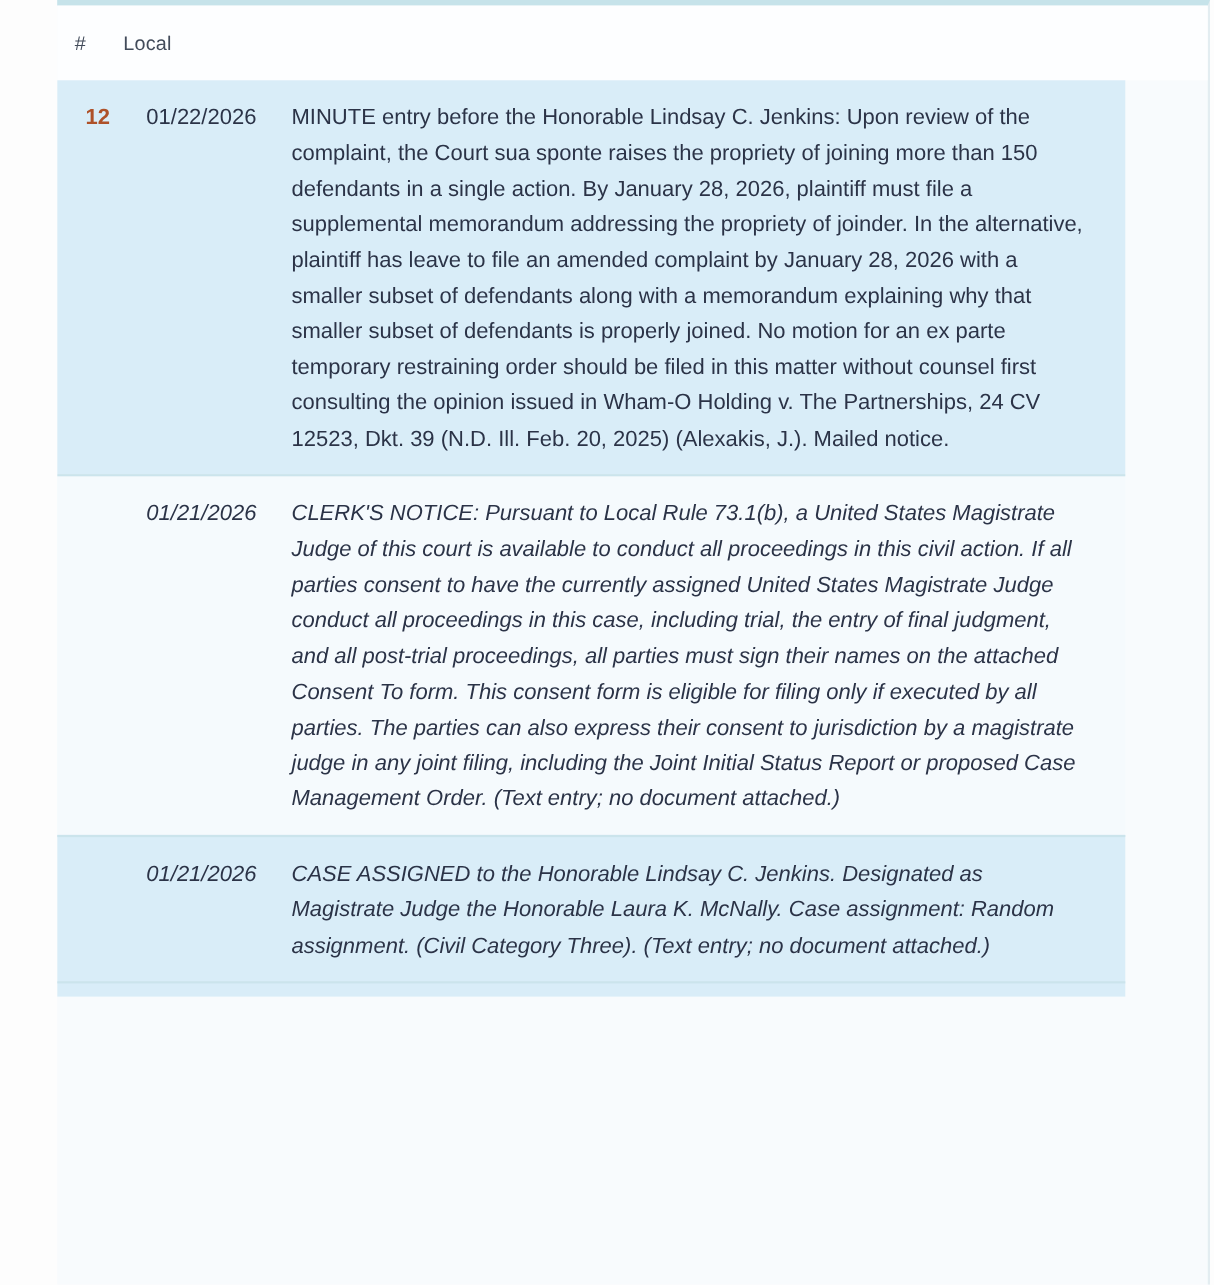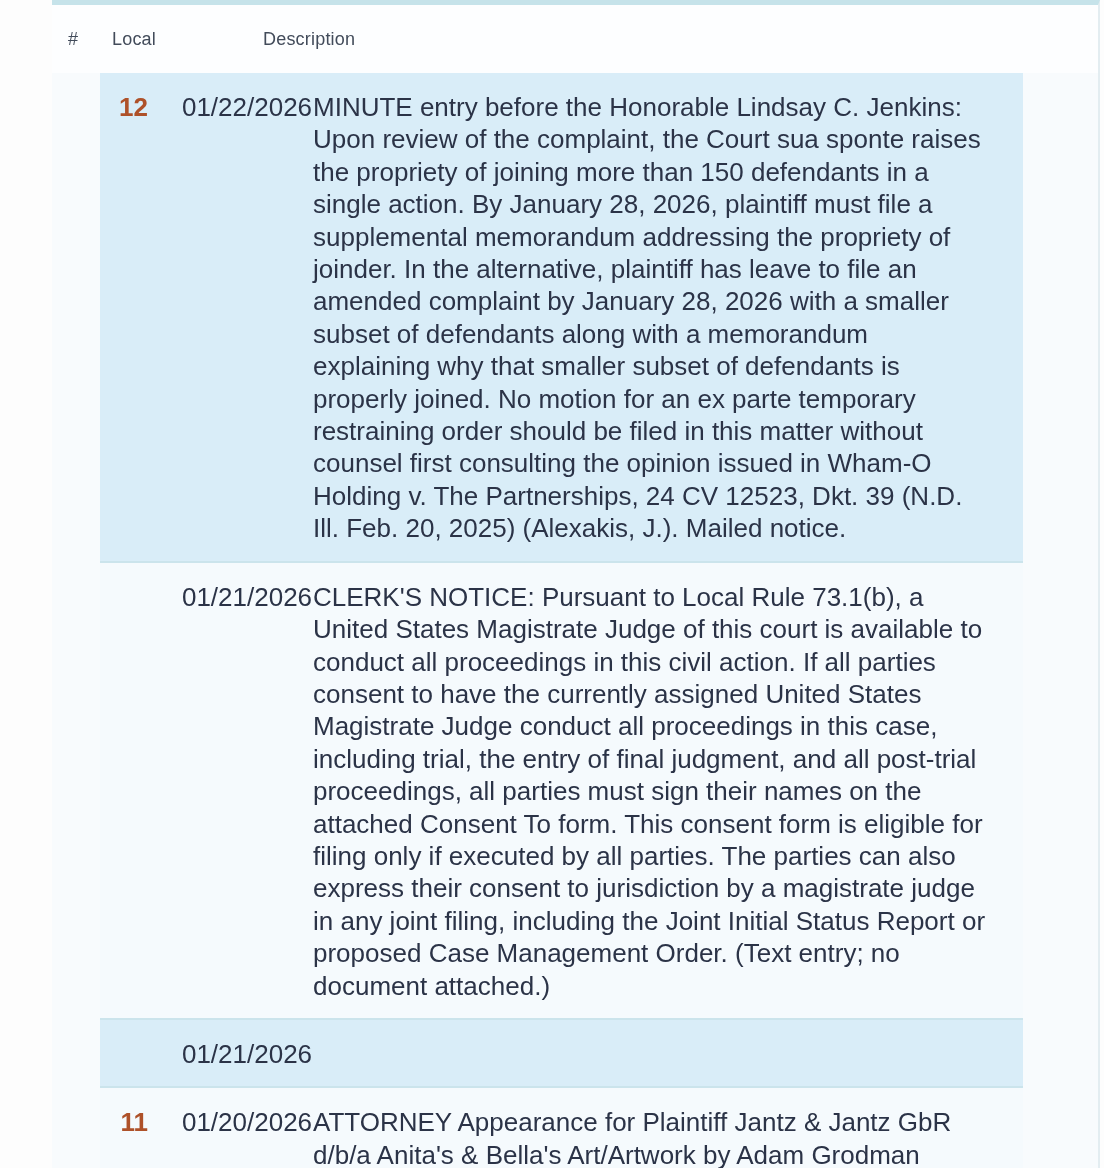--- a/index.html
+++ b/index.html
@@ -28,59 +28,57 @@
     letter-spacing: 0.2px;
   }
   .h-num  { width: 60px; padding-left: 16px; }
   .h-date { width: 151px; }
   .h-desc { flex: 1; }
 
   .rows { width: 971px; }
   .row {
     display: flex;
     padding: 18px 0 16px 0;
-    font-size: 26px;
+    font-size: 20px;
     line-height: 32.4px;
     color: var(--body-text, #2b3347);
-    margin-left: 48px;
   }
   .row.highlight { background: var(--row-highlight, #d9edf8); }
   .row.plain     { background: var(--row-plain, #f5fafd); }
-  .row + .row, .sliver { border-top: 2px solid var(--divider, #cbe4ec); }
+  .row + .row, .sliver { border-top: 2px solid var(--divider, #cbe4ec); font-style: italic; }
 
   .cell-num {
     width: 81px;
     padding-right: 33px;
     text-align: right;
     flex-shrink: 0;
   }
   .cell-num a, .cell-num span {
     color: var(--link, #ae5129);
     font-weight: 700;
     text-decoration: none;
     cursor: pointer;
   }
-  .cell-date { width: 132px; flex-shrink: 0; white-space: nowrap; text-align: center; }
+  .cell-date { width: 132px; flex-shrink: 0; white-space: nowrap; }
   .cell-desc { width: 758px; padding-right: 32px; }
 
   .sliver {
     width: 971px;
     height: 14px;
     background: var(--row-highlight, #d9edf8);
   }
 </style>
 </head>
 <body>
 
 <div class="container">
 
   <div class="header-row">
     <div class="h-num">#</div>
     <div class="h-date">Local</div>
-    <div class="h-desc">Description</div>
   </div>
 
   <div class="rows">
 
     <div class="row highlight">
       <div class="cell-num">
         <a>12</a>
       </div>
       <div class="cell-date">01/22/2026</div>
       <div class="cell-desc">MINUTE entry before the Honorable Lindsay C. Jenkins: Upon review of the complaint, the Court sua sponte raises the propriety of joining more than 150 defendants in a single action. By January 28, 2026, plaintiff must file a supplemental memorandum addressing the propriety of joinder. In the alternative, plaintiff has leave to file an amended complaint by January 28, 2026 with a smaller subset of defendants along with a memorandum explaining why that smaller subset of defendants is properly joined. No motion for an ex parte temporary restraining order should be filed in this matter without counsel first consulting the opinion issued in Wham-O Holding v. The Partnerships, 24 CV 12523, Dkt. 39 (N.D. Ill. Feb. 20, 2025) (Alexakis, J.). Mailed notice.</div>
@@ -92,26 +90,20 @@
       </div>
       <div class="cell-date">01/21/2026</div>
       <div class="cell-desc">CLERK'S NOTICE: Pursuant to Local Rule 73.1(b), a United States Magistrate Judge of this court is available to conduct all proceedings in this civil action. If all parties consent to have the currently assigned United States Magistrate Judge conduct all proceedings in this case, including trial, the entry of final judgment, and all post-trial proceedings, all parties must sign their names on the attached Consent To form. This consent form is eligible for filing only if executed by all parties. The parties can also express their consent to jurisdiction by a magistrate judge in any joint filing, including the Joint Initial Status Report or proposed Case Management Order. (Text entry; no document attached.)</div>
     </div>
 
     <div class="row highlight">
       <div class="cell-num">
         <span></span>
       </div>
       <div class="cell-date">01/21/2026</div>
+      <div class="cell-desc">CASE ASSIGNED to the Honorable Lindsay C. Jenkins. Designated as Magistrate Judge the Honorable Laura K. McNally. Case assignment: Random assignment. (Civil Category Three). (Text entry; no document attached.)</div>
     </div>
 
-    <div class="row plain">
-      <div class="cell-num">
-        <a>11</a>
-      </div>
-      <div class="cell-date">01/20/2026</div>
-      <div class="cell-desc">ATTORNEY Appearance for Plaintiff Jantz &amp; Jantz GbR d/b/a Anita's &amp; Bella's Art/Artwork by Adam Grodman</div>
-    </div>
 
     <div class="sliver"></div>
   </div>
 
 </div>
 
 </body></html>

